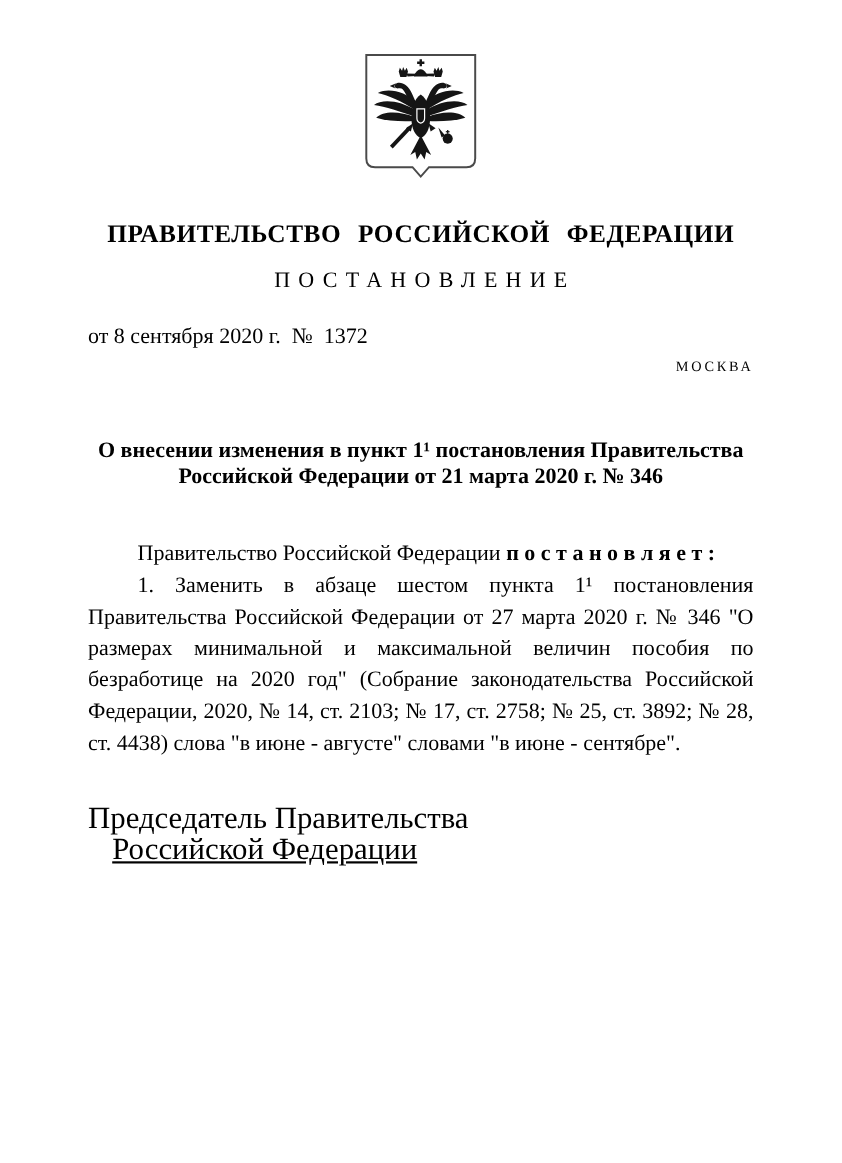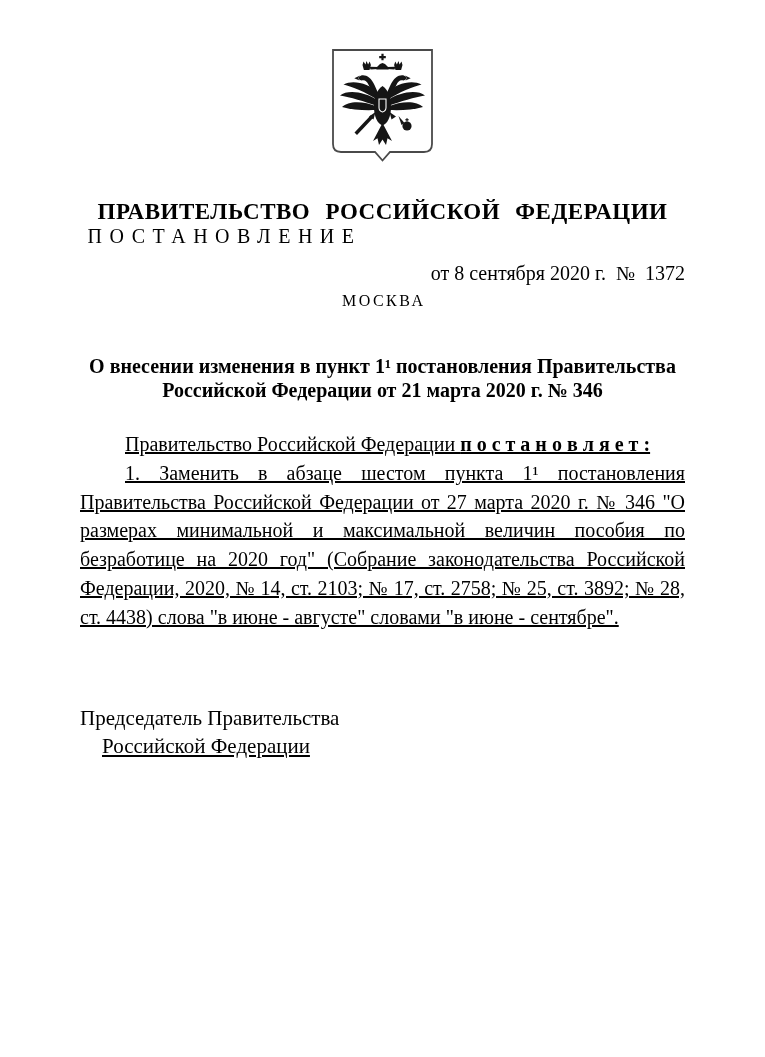--- a/index.html
+++ b/index.html
@@ -26,62 +26,62 @@
     margin-top: 26px;
     text-align: center;
     font-size: 23px;
     font-weight: bold;
     letter-spacing: 0.5px;
     word-spacing: 9px;
     white-space: nowrap;
   }
 
   .doc-type {
-    text-align: left;
+    margin-top: 18px;
+    text-align: center;
     font-size: 20px;
     letter-spacing: 7.5px;
     text-indent: 7.5px; 
   }
 
   .date-line {
-    margin-top: 14px;
-    text-align: right;
+    margin-top: 28px;
+    text-align: left;
     font-size: 20px;
     white-space: pre;
   }
 
   .city {
     margin-top: 7px;
-    text-align: center;
-    font-size: 16px;
+    text-align: right;
+    font-size: 13px;
     letter-spacing: 2.5px;
     text-indent: 2.5px;
   }
 
   .doc-title {
-    margin-top: 44px;
+    margin-top: 56px;
     text-align: center;
     font-size: 20px;
     font-weight: bold;
     line-height: 24px;
   }
 
   .body-text {
-    margin-top: 28px;
+    margin-top: 44px;
     font-size: 20px;
     line-height: 28.8px;
     text-align: justify;
-    text-decoration: underline;
   }
   .body-text p { text-indent: 45px; }
   .intro-bold { font-weight: bold; white-space: pre; }
 
   .signature {
-    margin-top: 72px;
-    font-size: 21px;
+    margin-top: 40px;
+    font-size: 28px;
     line-height: 28px;
     position: relative;
   }
   .sig-line2 { padding-left: 22px; text-decoration: underline; }
   .sig-name {
     position: absolute;
     right: 0;
     bottom: 0;
   }
 </style>

